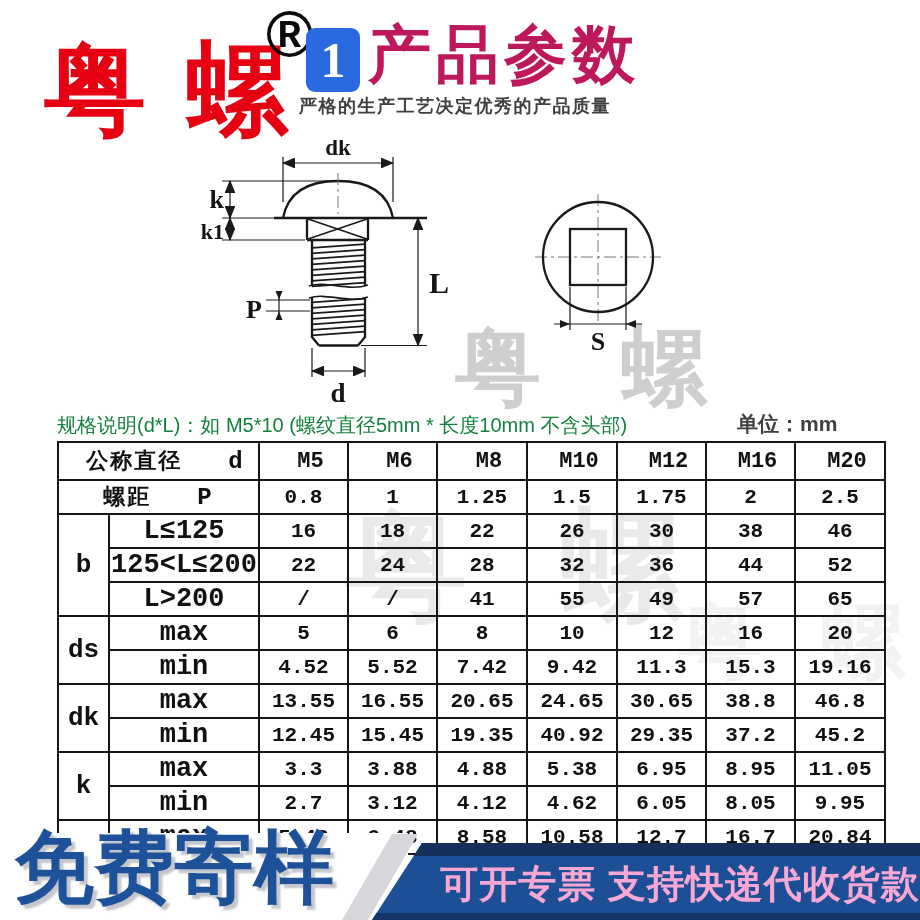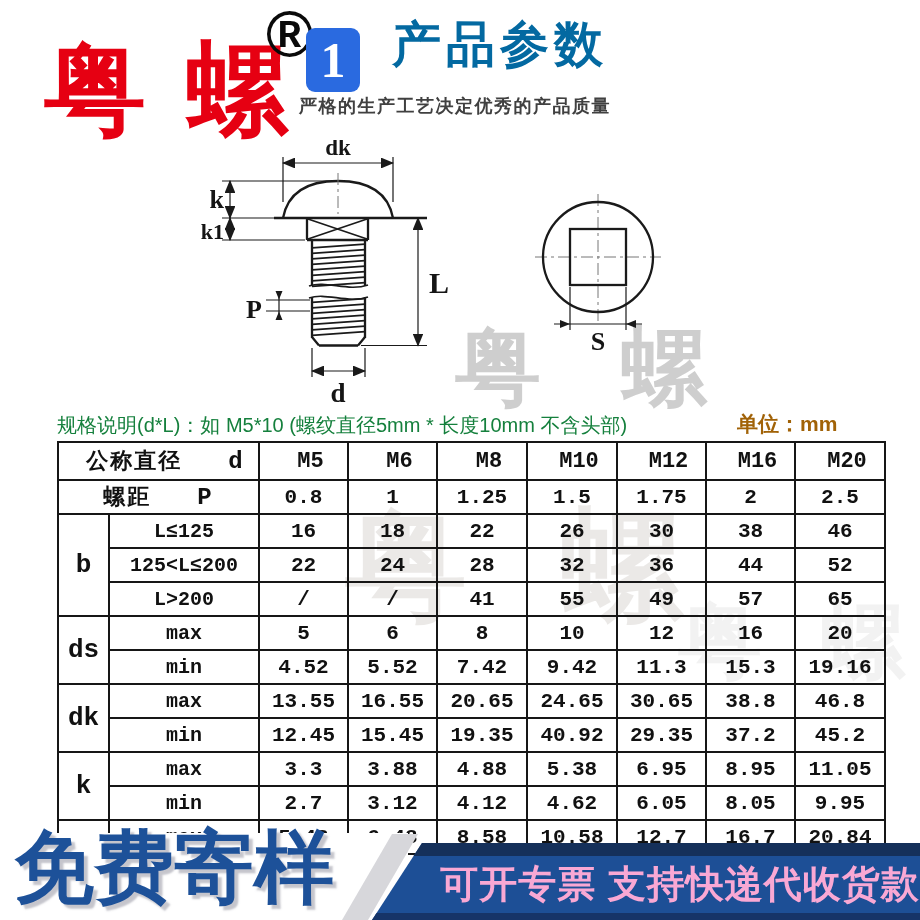--- a/index.html
+++ b/index.html
@@ -7,55 +7,55 @@
        font-family:"Liberation Sans",sans-serif;}
   #page{position:absolute;left:0;top:0;width:920px;height:920px;background:#fff;overflow:hidden;}
 
   
   .brand-logo{position:absolute;left:44px;top:34px;font-size:102px;line-height:1.1;
     font-weight:900;color:#e60012;letter-spacing:6px;white-space:nowrap;}
   .reg-mark{position:absolute;left:266px;top:2px;font-size:64px;font-weight:900;color:#0a0a0a;line-height:1;}
   .badge-one{position:absolute;left:306px;top:28px;width:54px;height:64px;background:#2a6ae0;
     border-radius:9px;display:flex;align-items:center;justify-content:center;
     color:#fff;font-size:50px;font-weight:900;font-family:"Liberation Serif",serif;}
-  .page-title{position:absolute;left:368px;top:12px;font-size:49px;font-weight:900;color:#0369a1;
-    letter-spacing:5px;white-space:nowrap;margin-left:24px;}
+  .page-title{position:absolute;left:368px;top:12px;font-size:63px;font-weight:900;color:#be185d;
+    letter-spacing:5px;white-space:nowrap;}
   .page-subtitle{position:absolute;left:299px;top:94px;font-size:18px;font-weight:700;color:#404040;
     letter-spacing:1.5px;white-space:nowrap;}
 
   
   .wm{position:absolute;font-weight:700;white-space:nowrap;z-index:0;pointer-events:none;}
   .wm1{left:455px;top:310px;font-size:86px;letter-spacing:28px;color:rgba(125,125,125,0.38);}
   .wm2{left:345px;top:486px;font-size:122px;letter-spacing:30px;color:rgba(130,118,105,0.16);}
   .wm3{left:678px;top:585px;font-size:84px;letter-spacing:18px;color:rgba(128,128,128,0.10);}
 
   
   svg.diagram{position:absolute;left:150px;top:140px;z-index:1;}
   svg.diagram text{font-family:"Liberation Serif",serif;font-weight:700;fill:#151515;}
   svg.diagram .thin{stroke:#1a1a1a;stroke-width:1.2;fill:none;}
   svg.diagram .med{stroke:#1a1a1a;stroke-width:1.7;fill:none;}
   svg.diagram .bold{stroke:#1a1a1a;stroke-width:2.3;fill:none;}
   svg.diagram .cline{stroke:#777;stroke-width:1;fill:none;stroke-dasharray:12 4 3 4;}
 
   
   .spec-note{position:absolute;left:57px;top:412px;font-size:20px;color:#15803d;font-weight:500;
     white-space:nowrap;z-index:1;}
-  .unit-label{position:absolute;left:737px;top:410px;font-size:21px;color:#a16207;font-weight:700;
+  .unit-label{position:absolute;left:737px;top:410px;font-size:21px;color:#404040;font-weight:700;
     white-space:nowrap;z-index:1;}
 
   
   table.spec{position:absolute;left:57px;top:441px;width:828px;border-collapse:collapse;
     table-layout:fixed;z-index:1;background:transparent;}
   table.spec td{border:2px solid #161616;text-align:center;vertical-align:middle;
     font-family:"Liberation Mono",monospace;font-weight:700;font-size:21px;color:#111;
     height:32px;padding:0;overflow:hidden;white-space:nowrap;}
   table.spec tr.hdr td{height:36px;font-size:22px;padding-left:14px;}
   table.spec td.cjk{font-family:"Liberation Sans",sans-serif;font-size:22px;font-weight:600;letter-spacing:2px;}
   table.spec td.grp{font-size:26px;}
-  table.spec td.sub{font-size:20px;}
+  table.spec td.sub{font-size:27px;}
   .hdrflex{display:flex;align-items:center;justify-content:center;gap:46px;}
   .hdrflex .sym{font-family:"Liberation Mono",monospace;font-size:24px;}
 
   
   .mask-bl{position:absolute;left:0;top:833px;width:408px;height:87px;background:#fff;z-index:4;}
   .free-sample{position:absolute;left:14px;top:824px;font-size:80px;line-height:1.1;font-weight:900;
     color:#1d5199;white-space:nowrap;z-index:6;
     text-shadow:4px 4px 2px rgba(150,150,162,0.55);}
   .wedge{position:absolute;left:330px;top:834px;width:100px;height:86px;background:#d7d7db;
     clip-path:polygon(62% 0,88% 0,38% 100%,12% 100%);z-index:5;}

